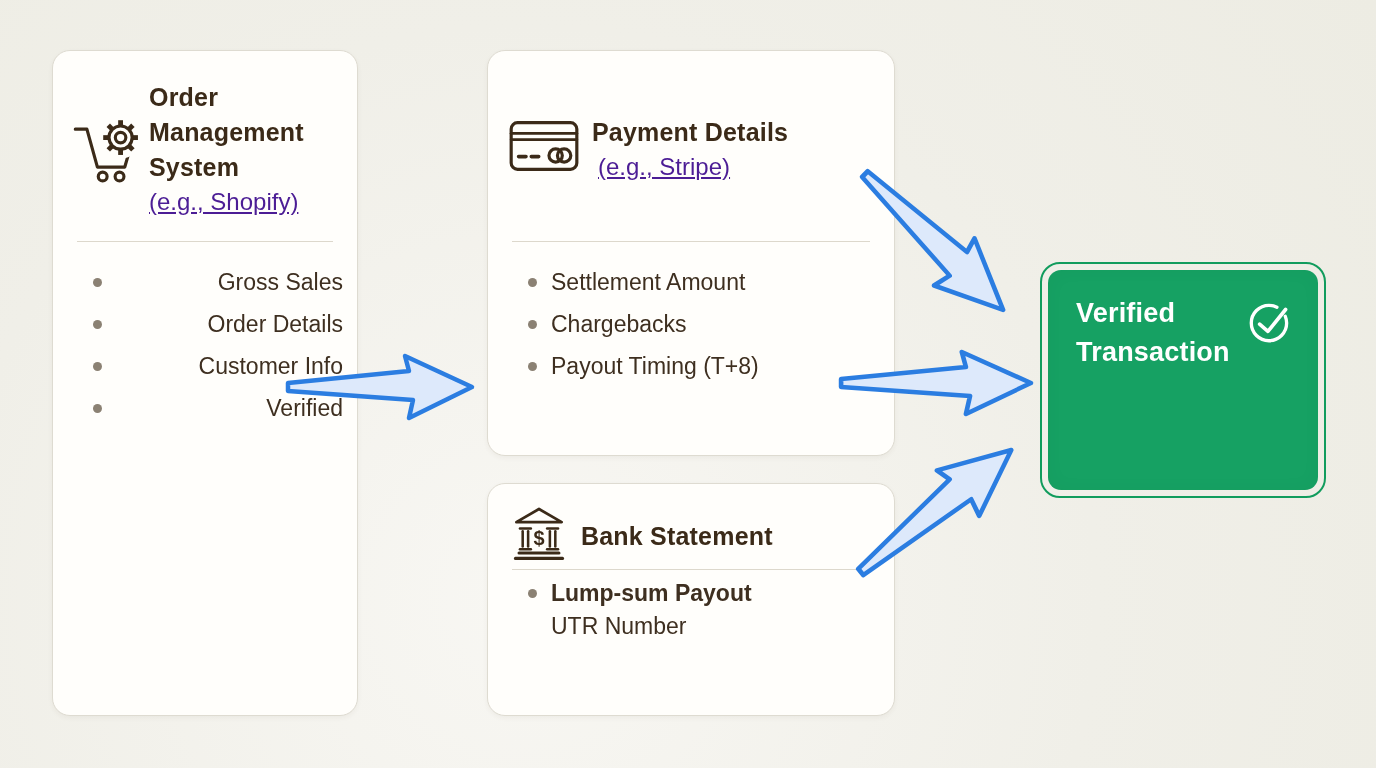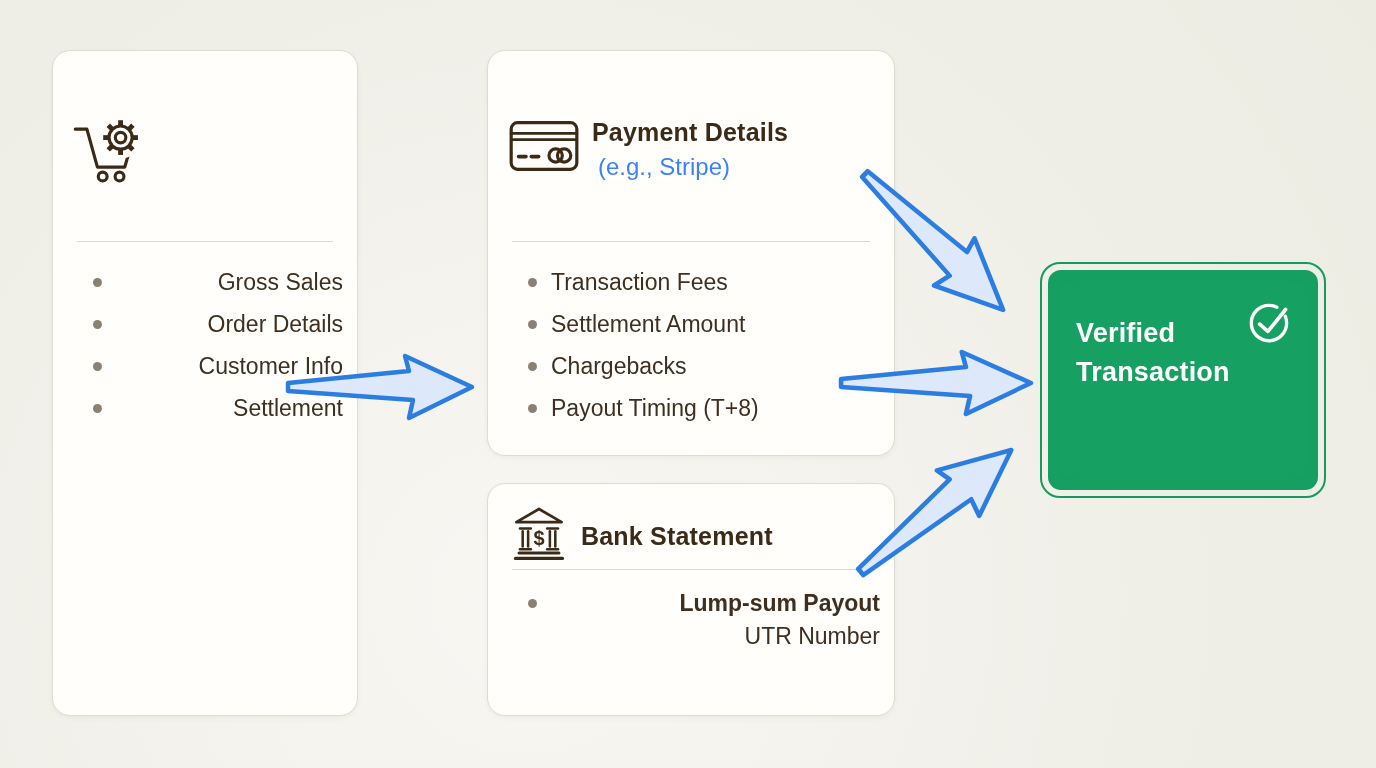--- a/index.html
+++ b/index.html
@@ -42,53 +42,53 @@
   .card-oms .hicon{left:16px;top:54px;width:80px;height:82px;}
   .card-gateway .hicon{left:20px;top:66px;width:72px;height:58px;}
   .card-bank .hicon{left:22px;top:20px;width:58px;height:58px;}
 
   .htext{position:absolute;color:var(--heading-text);}
   .card-oms .htext{left:96px;top:29px;width:190px;}
   .card-gateway .htext{left:104px;top:64px;width:280px;}
   .card-bank .htext{left:93px;top:35px;width:290px;}
 
   .card-title{font-size:25px;font-weight:bold;line-height:35px;letter-spacing:.2px;}
-  .card-subtitle{font-size:24px;font-weight:normal;line-height:34px;color:#3b82f6;}
+  .card-subtitle{font-size:24px;font-weight:normal;line-height:34px;color:#4c1d95;text-decoration:underline;}
   .card-gateway .card-subtitle{padding-left:6px;}
 
   .divider{position:absolute;left:24px;right:24px;height:0;border:none;border-top:1.5px solid var(--divider);}
   .card-oms .divider{top:190px;}
   .card-gateway .divider{top:190px;}
   .card-bank .divider{top:85px;}
 
   ul.bullets{position:absolute;left:24px;right:14px;list-style:none;}
   .card-oms ul.bullets{top:210px;text-align:right;}
   .card-gateway ul.bullets{top:210px;}
-  .card-bank ul.bullets{top:100px;text-align:right;}
+  .card-bank ul.bullets{top:90px;}
   ul.bullets li{
     position:relative;padding-left:39px;
     font-size:23px;line-height:42px;color:var(--body-text);
   }
   ul.bullets li .dot{
     position:absolute;left:16px;top:17px;width:9px;height:9px;
     border-radius:50%;background:var(--bullet-dot);
   }
   .card-bank ul.bullets li{line-height:33px;padding-top:3px;}
   .card-bank ul.bullets li .dot{top:15px;}
   .b-label{font-weight:bold;}
 
   
   .goal-outer{
     position:absolute;left:1040px;top:262px;width:286px;height:236px;
     border:2px solid var(--goal-border);border-radius:20px;padding:6px;
   }
   .goal-inner{
     position:relative;width:100%;height:100%;
     background:var(--goal-fill);border-radius:13px;
-    padding:44px 28px 0 28px;
+    padding:24px 28px 0 28px;
     box-shadow:inset 0 0 20px rgba(0,0,0,.03);
   }
   .goal-title{
     color:var(--goal-text);font-size:27px;font-weight:bold;line-height:39px;
     width:175px;letter-spacing:.2px;
   }
   .goal-desc{
     margin-top:12px;color:#eafaf0;font-size:17.5px;line-height:25px;width:216px;
   }
   .goal-check{position:absolute;right:22px;top:26px;width:52px;height:52px;}
@@ -124,45 +124,48 @@
         <path d="M49,41 L49,46.5"></path>
           <path d="M41.2,37.8 L37.3,41.7"></path>
         <path d="M38,30 L32.5,30"></path>
           <path d="M41.2,22.2 L37.3,18.3"></path>
         <path d="M49,19 L49,13.5"></path>
           <path d="M56.8,22.2 L60.7,18.3"></path>
       </g>
       <circle cx="49" cy="30" r="11"></circle>
       <circle cx="49" cy="30" r="5"></circle>
     </svg>
+    <div class="htext">
+      <h2 class="card-title">Order Management System</h2>
+      <div class="card-subtitle">(e.g., Shopify)</div>
+    </div>
     <hr class="divider">
     <ul class="bullets">
       <li><span class="dot"></span><span>Gross Sales</span></li>
       <li><span class="dot"></span><span>Order Details</span></li>
       <li><span class="dot"></span><span>Customer Info</span></li>
-      <li><span class="dot"></span><span>Settlement</span></li>
+      <li><span class="dot"></span><span>Verified</span></li>
     </ul>
   </section>
 
   <section class="card card-gateway">
     <svg class="hicon licon" viewBox="0 0 68 52">
       <rect x="3" y="4" width="62" height="44" rx="6"></rect>
       <path d="M3,14 H65" stroke-width="2.6"></path>
       <path d="M3,20 H65" stroke-width="2.6"></path>
       <path d="M10,36 h7 M22,36 h7" stroke-width="3.4"></path>
       <circle cx="45" cy="35" r="6.3"></circle>
       <circle cx="53" cy="35" r="6.3"></circle>
     </svg>
     <div class="htext">
       <h2 class="card-title">Payment Details</h2>
       <div class="card-subtitle">(e.g., Stripe)</div>
     </div>
     <hr class="divider">
     <ul class="bullets">
-      <li><span class="dot"></span><span>Transaction Fees</span></li>
       <li><span class="dot"></span><span>Settlement Amount</span></li>
       <li><span class="dot"></span><span>Chargebacks</span></li>
       <li><span class="dot"></span><span>Payout Timing (T+8)</span></li>
     </ul>
   </section>
 
   <section class="card card-bank">
     <svg class="hicon licon" viewBox="0 0 64 62">
       <path d="M7,19 L32,4.5 L57,19 Z"></path>
       <g stroke-width="2.8">

